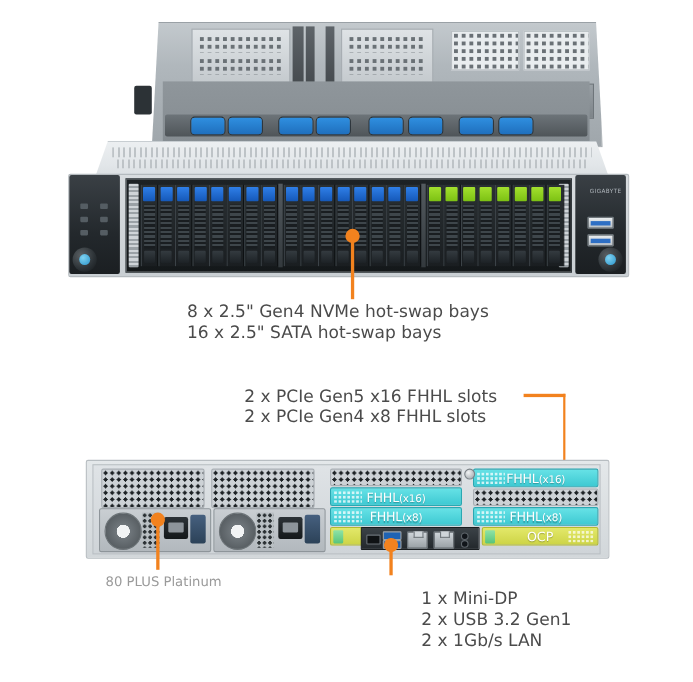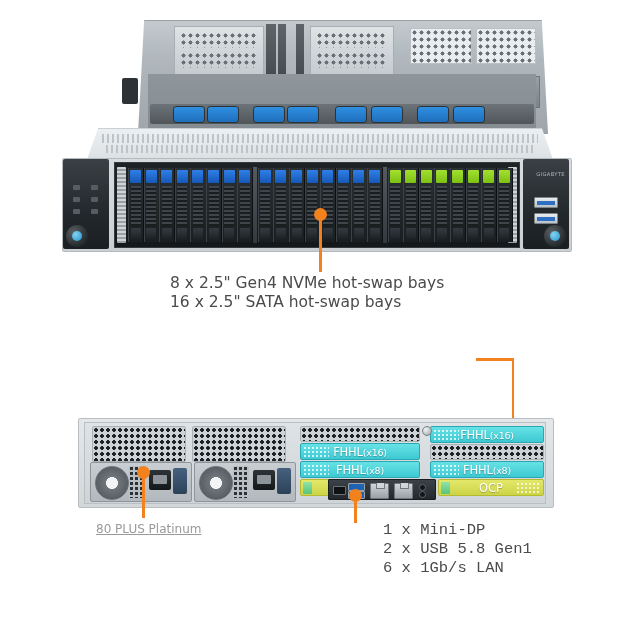--- a/index.html
+++ b/index.html
@@ -2,21 +2,21 @@
 <html><head>
 <meta charset="utf-8">
 <style>
   html,body{margin:0;padding:0;background:#ffffff;}
   body{width:630px;height:620px;position:relative;overflow:hidden;
        font-family:"DejaVu Sans","Liberation Sans",sans-serif;color:#4a4a4a;}
 
   
   .abs{position:absolute;}
   .cap{font-size:15.5px;line-height:19px;color:#4b4b4b;white-space:nowrap;}
-  .cap-sub{font-size:12px;color:#9a9a9a;line-height:16px;white-space:nowrap;text-decoration:underline;}
+  .cap-sub{font-size:12px;color:#9a9a9a;line-height:16px;white-space:nowrap;}
 
   
   .lead-v{position:absolute;background:#f2821e;width:2.5px;}
   .lead-h{position:absolute;background:#f2821e;height:2.5px;}
   .dot{position:absolute;width:13px;height:13px;border-radius:50%;background:#f2821e;}
 
   
   #top-view{left:62px;top:18px;width:508px;height:148px;}
   .tv-lid{position:absolute;left:22px;top:110px;width:470px;height:38px;
       background:linear-gradient(180deg,#eceff1 0%,#e2e6e9 55%,#d6dbde 100%);
@@ -342,20 +342,22 @@
 
 <div class="dot" style="left:314px;top:208px;"></div>
 <div class="lead-v" style="left:319.2px;top:214px;height:58px;"></div>
 
 <div class="abs" style="left:170px;top:274px;">
   <div class="cap">8 x 2.5" Gen4 NVMe hot-swap bays</div>
   <div class="cap">16 x 2.5" SATA hot-swap bays</div>
 </div>
 
 <div class="abs" style="left:222px;top:351px;">
+  <div class="cap">2 x PCIe Gen5 x16 FHHL slots</div>
+  <div class="cap">2 x PCIe Gen4 x8 FHHL slots</div>
 </div>
 
 <div class="lead-h" style="left:476px;top:358px;width:38px;"></div>
 <div class="lead-v" style="left:511.5px;top:358px;height:62px;"></div>
 <div class="dot" style="left:506px;top:418px;"></div>
 
 <div class="abs" id="rear-view">
   <div class="rv-frame"></div>
   <div class="rv-inner"></div>
 
@@ -421,17 +423,17 @@
 </div>
 
 <div class="dot" style="left:137px;top:466px;"></div>
 <div class="lead-v" style="left:142.2px;top:472px;height:46px;"></div>
 <div class="abs" style="left:96px;top:521px;">
   <div class="cap-sub">80 PLUS Platinum</div>
 </div>
 
 <div class="dot" style="left:349px;top:489px;"></div>
 <div class="lead-v" style="left:354.2px;top:495px;height:28px;"></div>
-<div class="abs" style="left:383px;top:521px;font-family:Liberation Mono, monospace;">
+<div class="abs" style="left:383px;top:535px;">
   <div class="cap">1 x Mini-DP</div>
-  <div class="cap">2 x USB 5.8 Gen1</div>
-  <div class="cap">6 x 1Gb/s LAN</div>
+  <div class="cap">2 x USB 3.2 Gen1</div>
+  <div class="cap">2 x 1Gb/s LAN</div>
 </div>
 
 </body></html>

